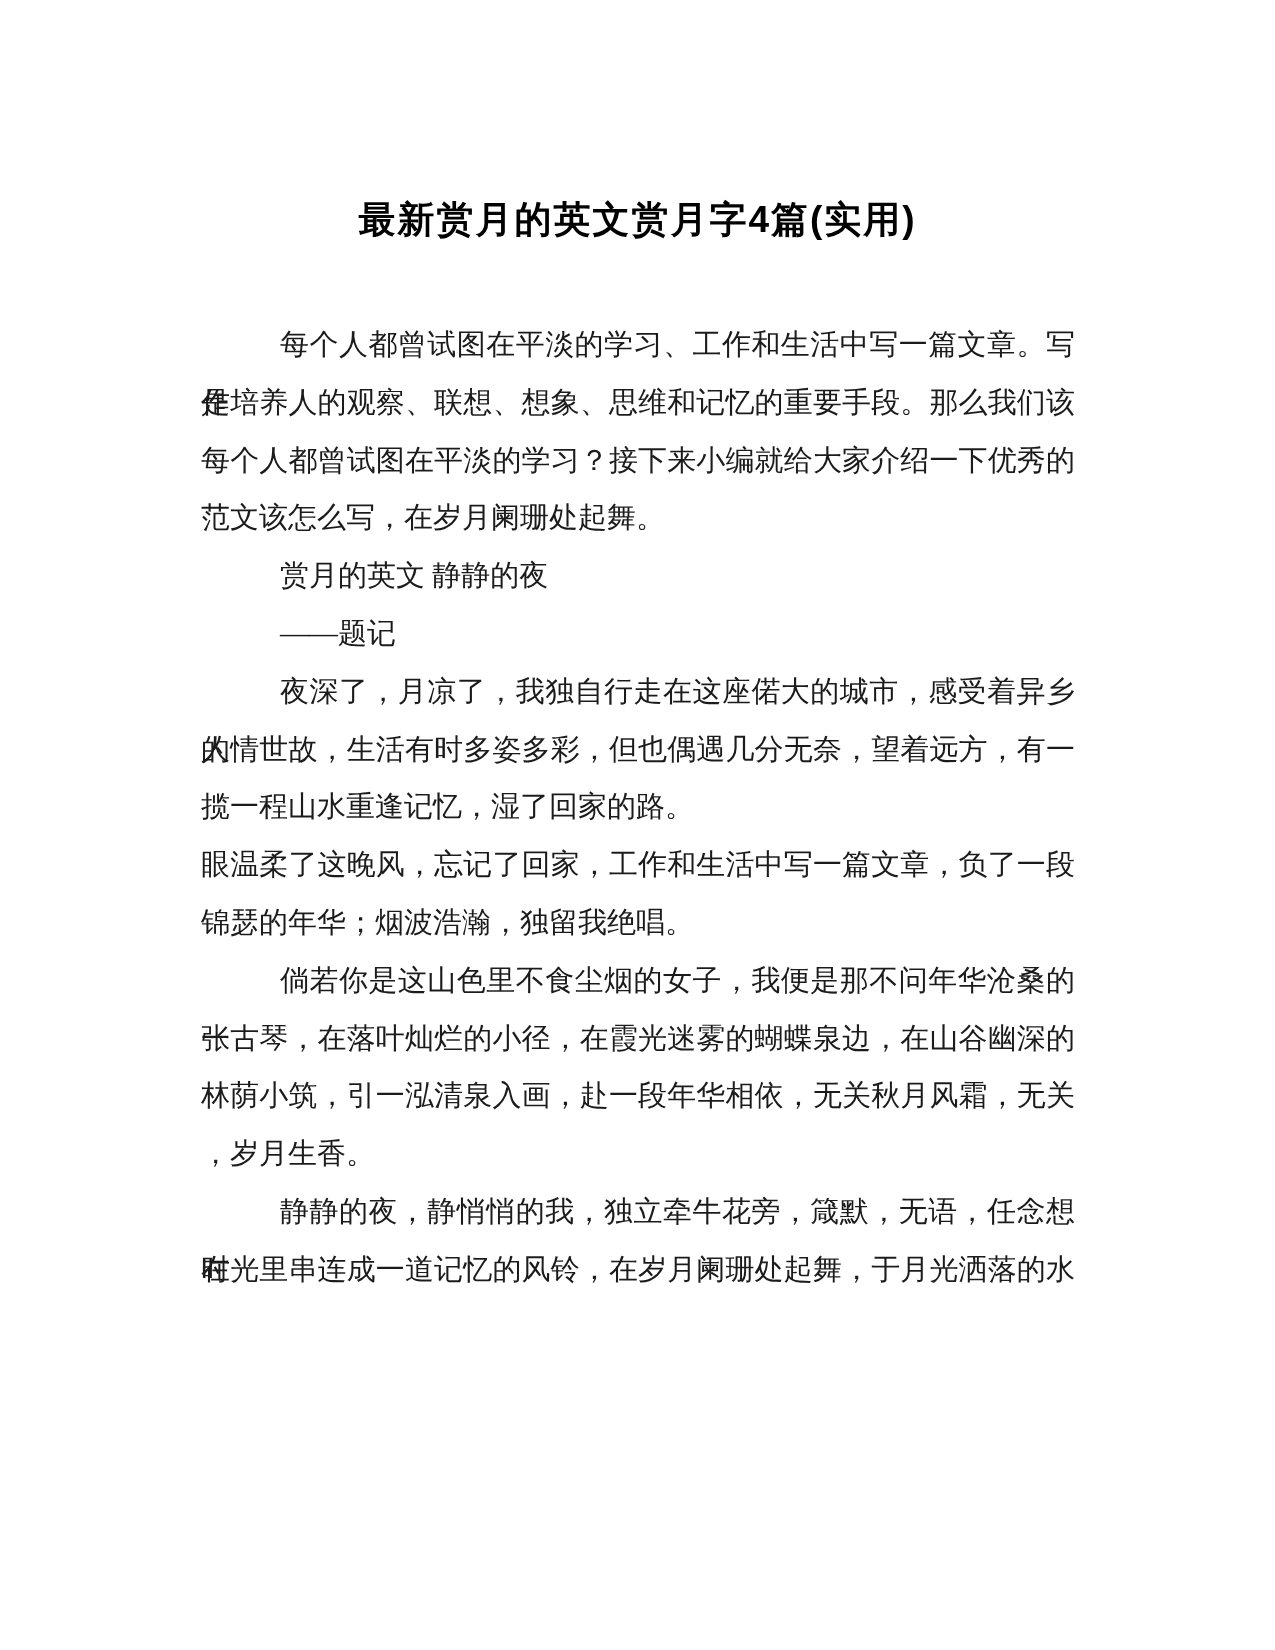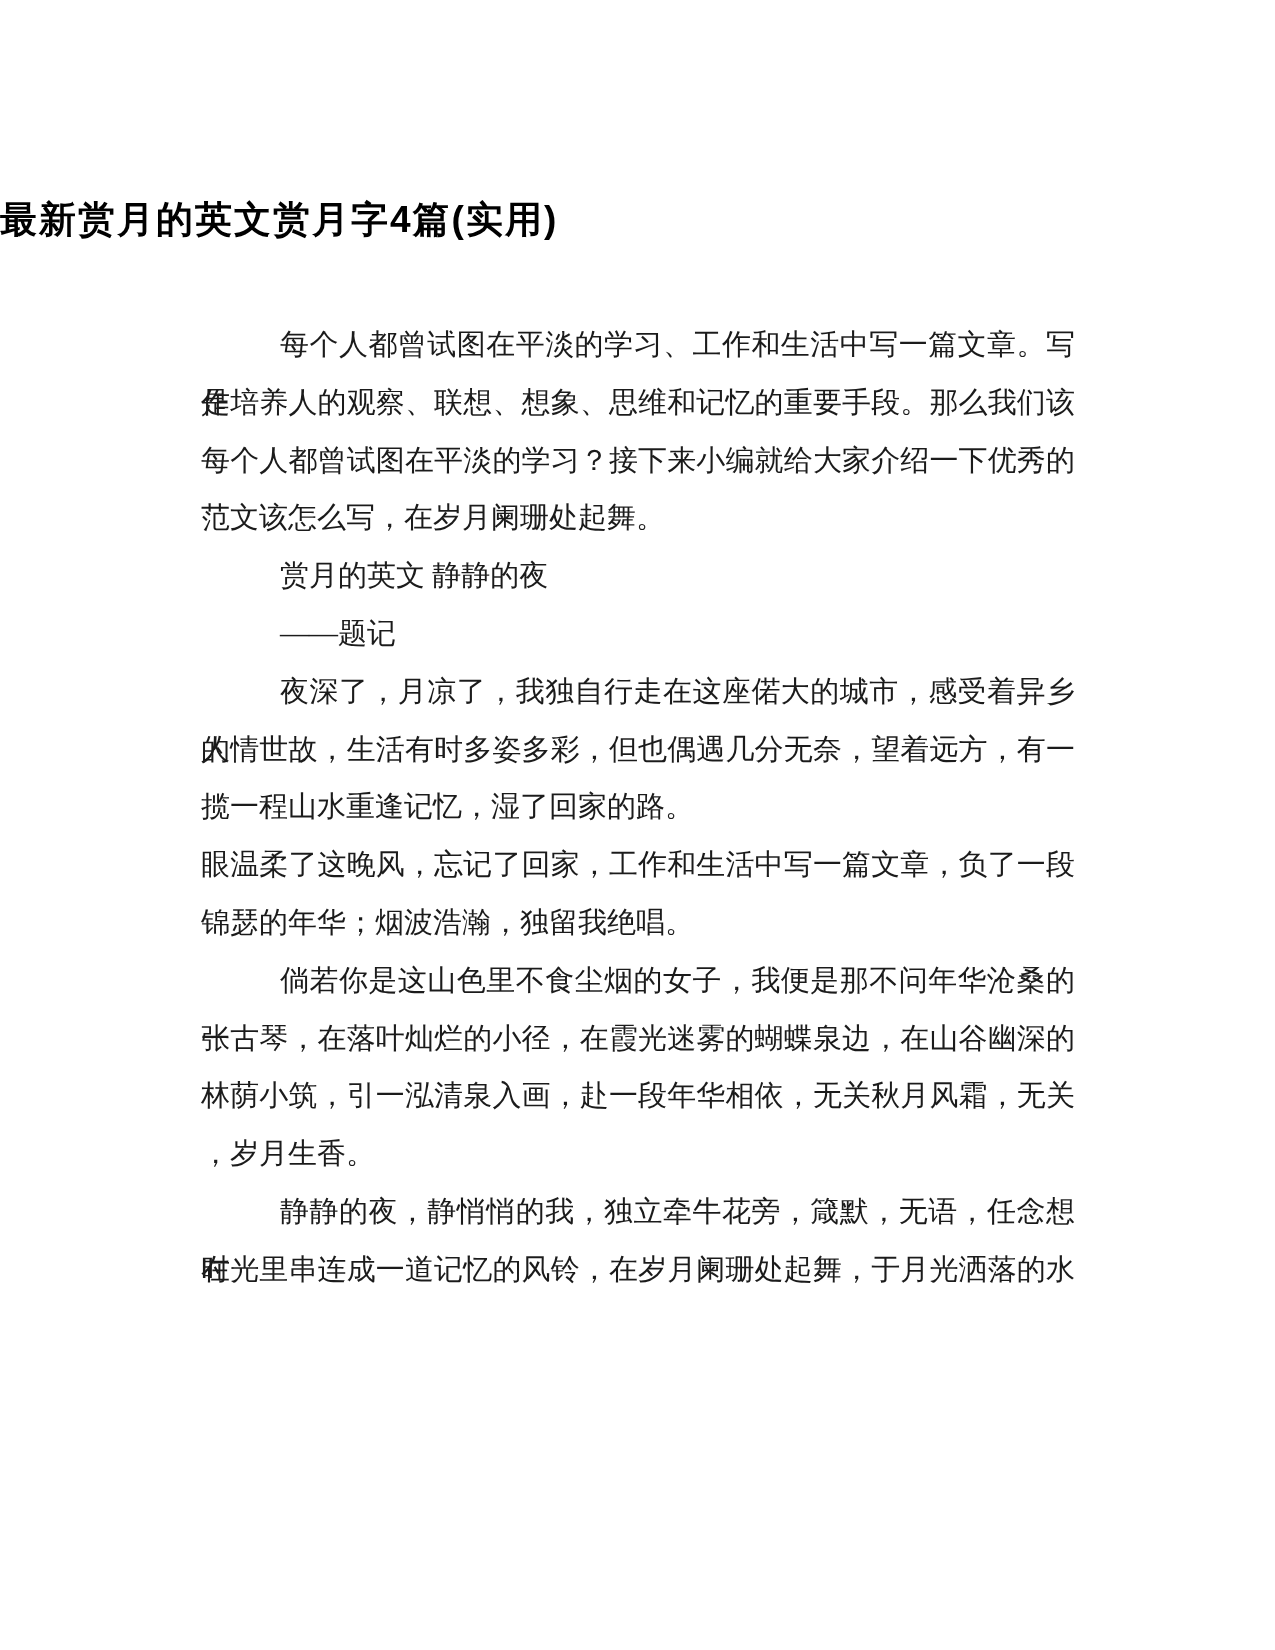--- a/index.html
+++ b/index.html
@@ -14,20 +14,21 @@
     background: #ffffff;
     overflow: hidden;
     font-family: "Liberation Serif", serif;
     color: #1b1b1b;
   }
   .doc-title {
     position: absolute;
     top: 196px;
     left: 0;
     width: 1275px;
+    text-align: center;
     font-family: "Liberation Sans", sans-serif;
     font-weight: bold;
     font-size: 37px;
     line-height: 48px;
     letter-spacing: 2px;
     color: #000000;
   }
   .doc-body {
     position: absolute;
     top: 316px;

